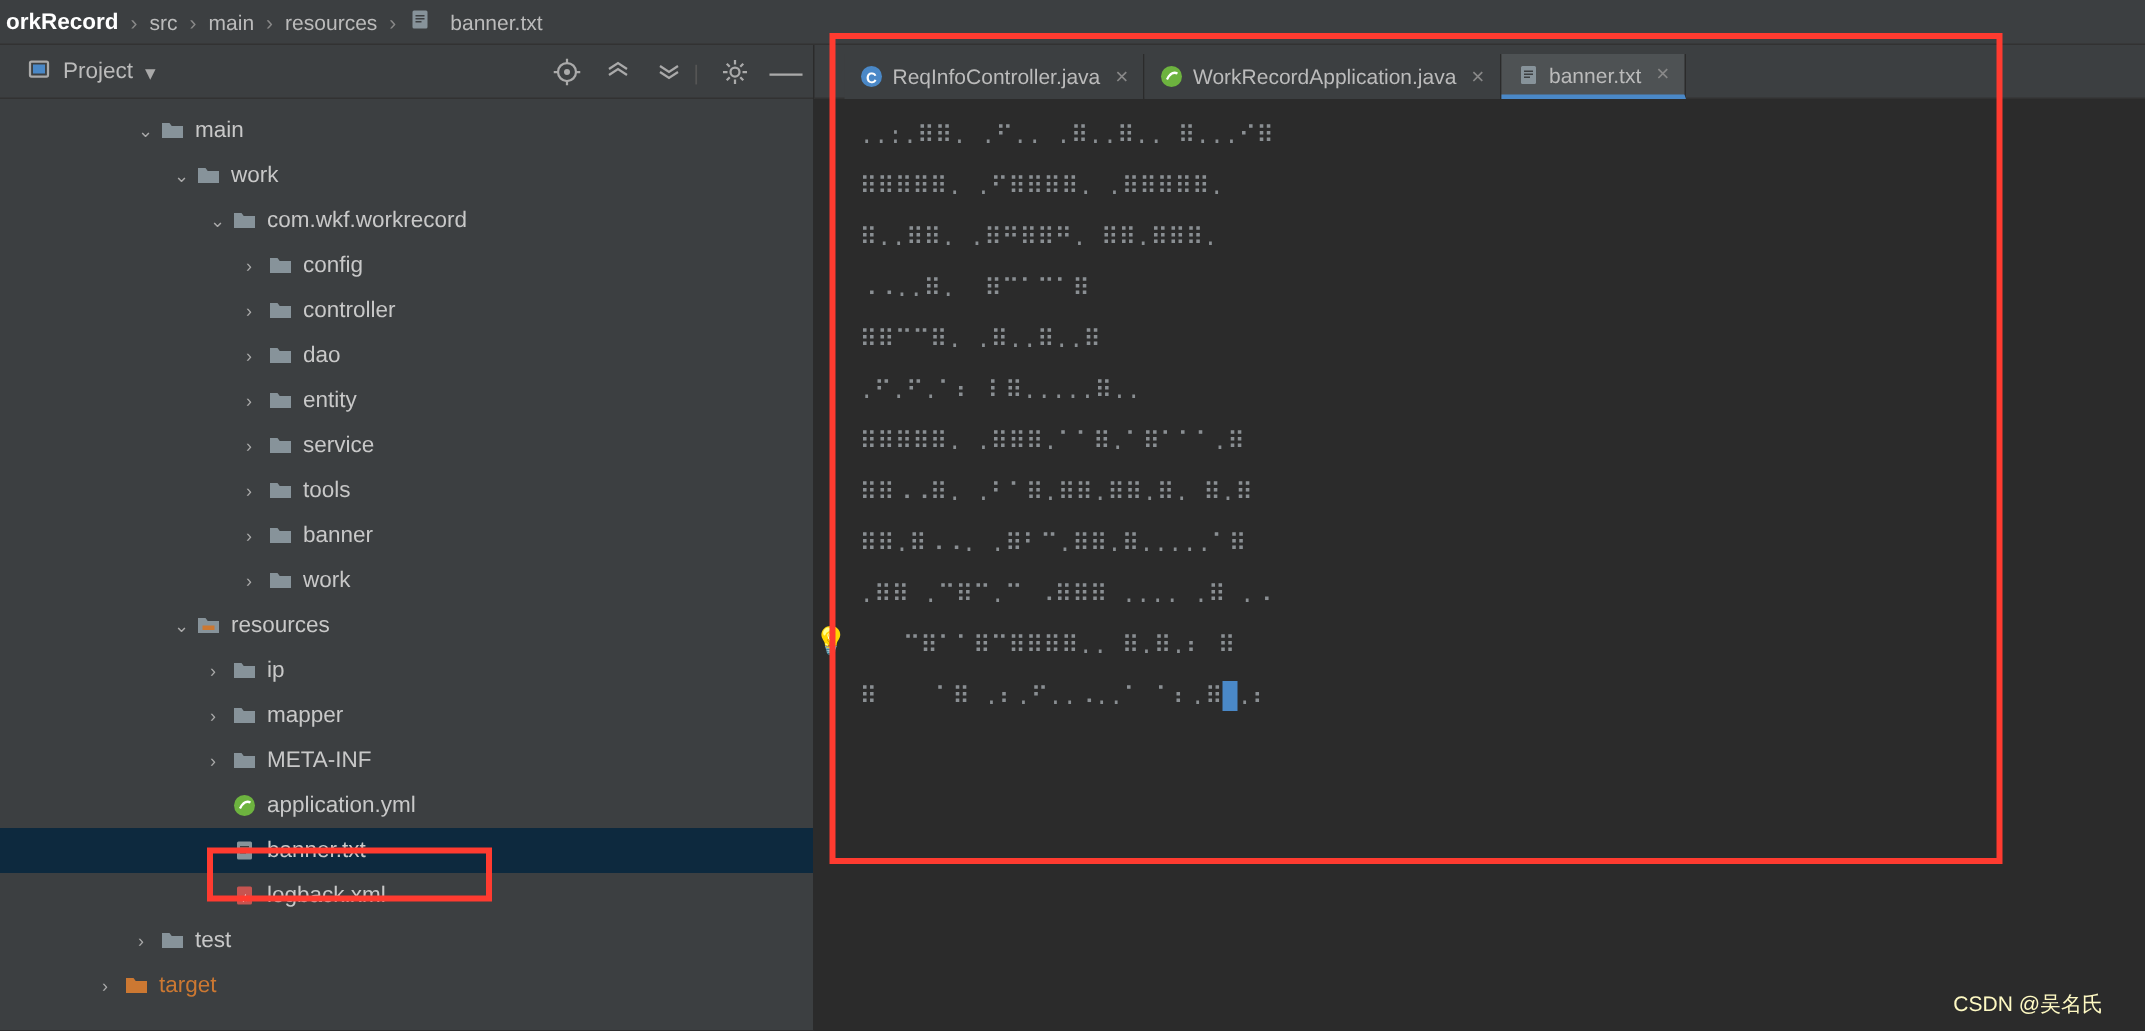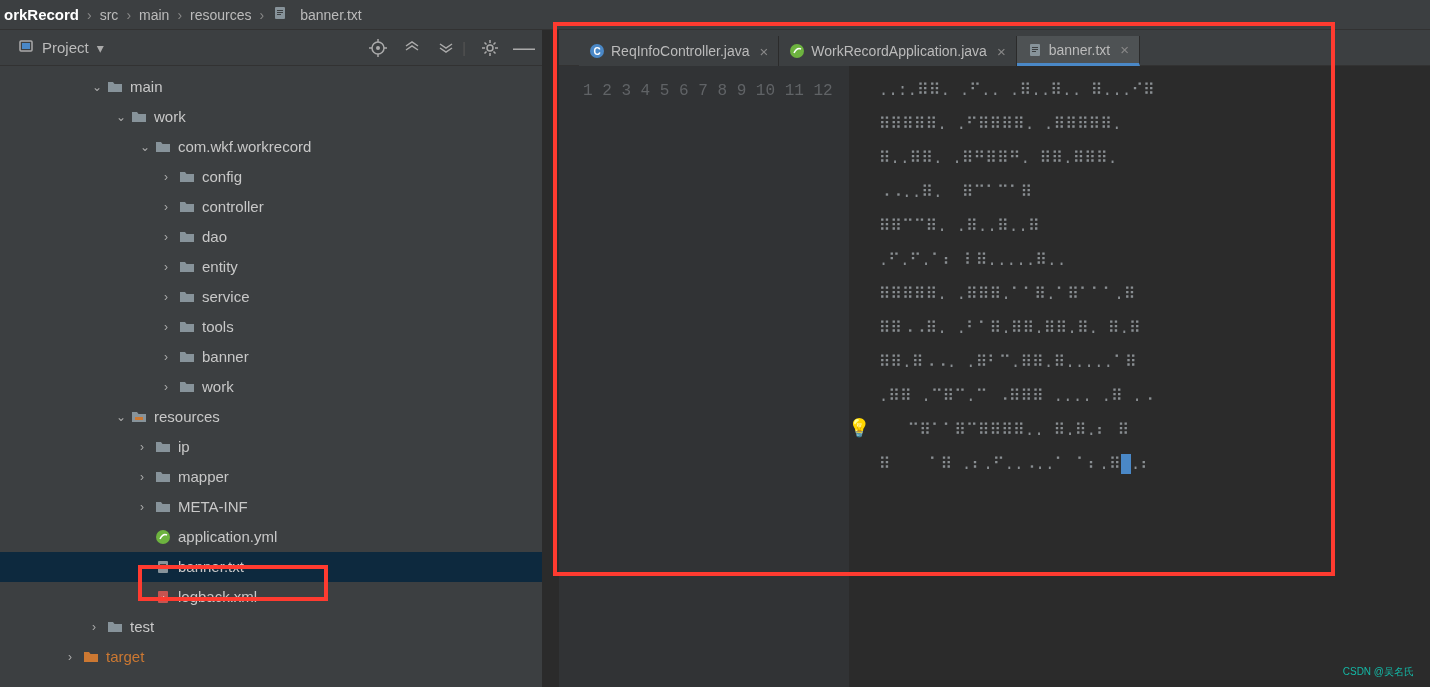--- a/index.html
+++ b/index.html
@@ -20,21 +20,21 @@
       align-items: center;
       padding-left: 0;
       color: #bbb;
       font-size: 14px;
       border-bottom: 1px solid #323232;
     }
     .breadcrumb span { padding: 0 4px; }
     .bc-sep { color: #888; }
     .bc-first { font-weight: bold; color: #ffffff; font-size: 15px;}
     .bc-file-icon { margin-right: 4px; }
-    .main-area { display: flex; height: calc(687px - 30px); gap: 16px; }
+    .main-area { display: flex; height: calc(687px - 30px); }
     .sidebar {
       width: 543px;
       background: #3c3f41;
       border-right: 1px solid #2b2b2b;
       display: flex;
       flex-direction: column;
     }
     .project-header {
       display: flex;
       align-items: center;
@@ -148,23 +148,23 @@
     }
     .bulb {
       position:absolute;
       left:0px;
       top:346px;
       font-size:18px;
     }
     .watermark {
       position:absolute;
       bottom:8px;
-      right:16px;
-      color:#14b8a6;
-      font-size:10px;
+      right:28px;
+      color:#fef9c3;
+      font-size:14px;
     }
   </style>
 </head>
 <body>
 
 <div class="breadcrumb">
   <span class="bc-first">orkRecord</span>
   <span class="bc-sep">›</span>
   <span>src</span>
   <span class="bc-sep">›</span>
@@ -465,33 +465,20 @@
               <rect x="5" y="5" width="6" height="1" fill="#3c3f41"></rect>
               <rect x="5" y="7" width="6" height="1" fill="#3c3f41"></rect>
               <rect x="5" y="9" width="4" height="1" fill="#3c3f41"></rect>
             </svg>
           </span>
           <span>banner.txt</span>
           <span class="close">×</span>
         </div>
       </div>
     <div class="editor">
-      <div class="gutter" id="gutter">1
-2
-3
-4
-5
-6
-7
-8
-9
-10
-11
-12
-</div>
       <div class="code" id="code"><span class="bulb">💡</span>..:.⠿⠿. .⠋.. .⠿..⠿.. ⠿...⠊⠿
 ⠿⠿⠿⠿⠿. .⠋⠿⠿⠿⠿. .⠿⠿⠿⠿⠿.
 ⠿..⠿⠿. .⠿⠛⠿⠿⠛. ⠿⠿.⠿⠿⠿.
 ⠠⠠..⠿.  ⠿⠉⠁⠉⠁⠿
 ⠿⠿⠉⠉⠿. .⠿..⠿..⠿
 .⠋.⠋.⠁⠆ ⠇⠿.....⠿..
 ⠿⠿⠿⠿⠿. .⠿⠿⠿.⠁⠁⠿.⠁⠿⠁⠁⠁.⠿
 ⠿⠿⠠⠠⠿. .⠃⠁⠿.⠿⠿.⠿⠿.⠿. ⠿.⠿
 ⠿⠿.⠿⠠⠠. .⠿⠃⠉.⠿⠿.⠿.....⠁⠿
 .⠿⠿ .⠉⠿⠉.⠉ ⠠⠿⠿⠿ .... .⠿ .⠠

